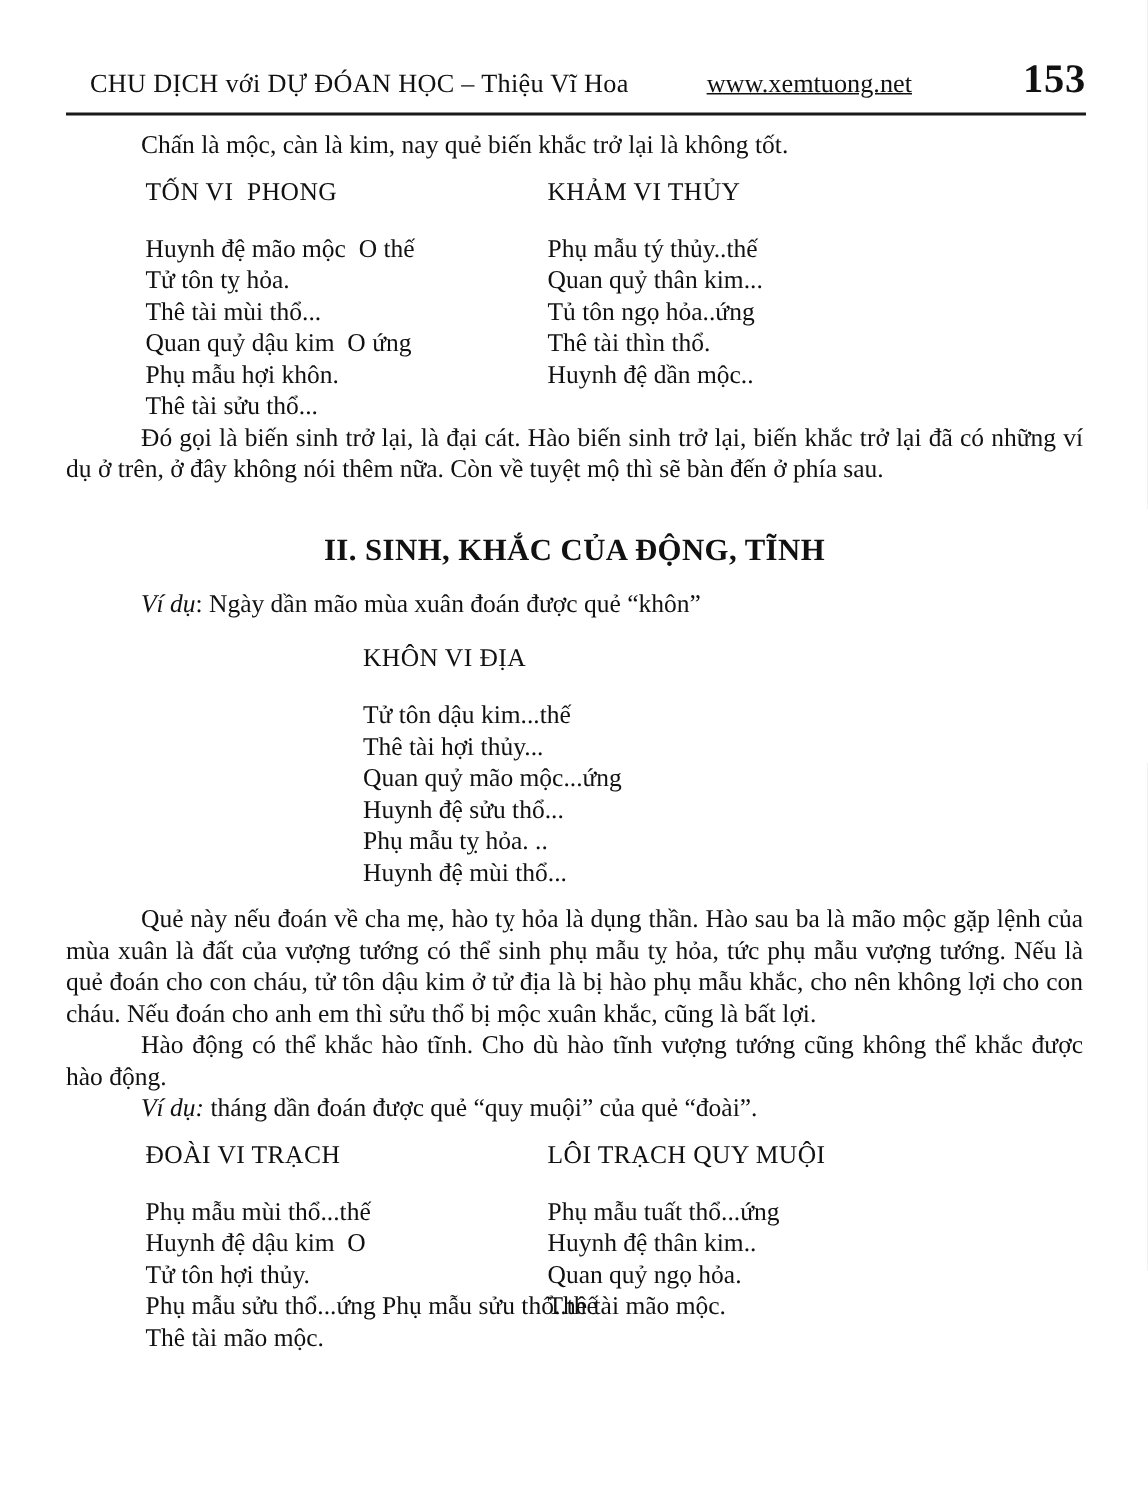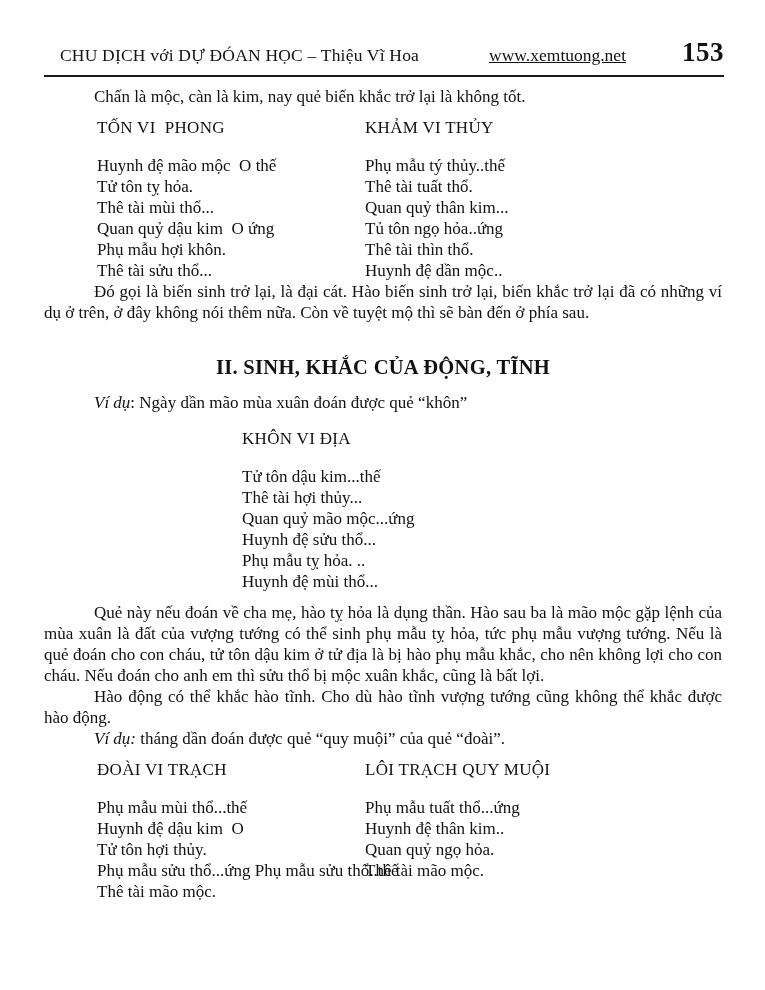--- a/index.html
+++ b/index.html
@@ -24,21 +24,21 @@
     border-bottom: 2px solid #1a1a1a;
   }
   .header-title {
     flex: 1;
     margin-left: 16px;
     font-size: 17.5px;
     letter-spacing: 0.2px;
     white-space: pre;
   }
   .header-url {
-    margin-right: 56px;
+    margin-right: 74px;
     font-size: 17.5px;
     text-decoration: underline;
     color: #111111;
   }
   .header-page {
     font-size: 27px;
     font-weight: bold;
     letter-spacing: 0.5px;
   }
   .content {
@@ -102,21 +102,20 @@
           <div class="hex-row">Thê tài mùi thổ...</div>
           <div class="hex-row">Quan quỷ dậu kim  O ứng</div>
           <div class="hex-row">Phụ mẫu hợi khôn.</div>
           <div class="hex-row">Thê tài sửu thổ...</div>
         </div>
       </div>
       <div>
         <div class="hex-col-title">KHẢM VI THỦY</div>
         <div class="hex-rows">
           <div class="hex-row">Phụ mẫu tý thủy..thế</div>
-          <div class="hex-row">Thê tài tuất thổ.</div>
           <div class="hex-row">Quan quỷ thân kim...</div>
           <div class="hex-row">Tủ tôn ngọ hỏa..ứng</div>
           <div class="hex-row">Thê tài thìn thổ.</div>
           <div class="hex-row">Huynh đệ dần mộc..</div>
         </div>
       </div>
     </div>
 
     <p class="para">Đó gọi là biến sinh trở lại, là đại cát. Hào biến sinh trở lại, biến khắc trở lại đã có những ví dụ ở trên, ở đây không nói thêm nữa. Còn về tuyệt mộ thì sẽ bàn đến ở phía sau.</p>
 

